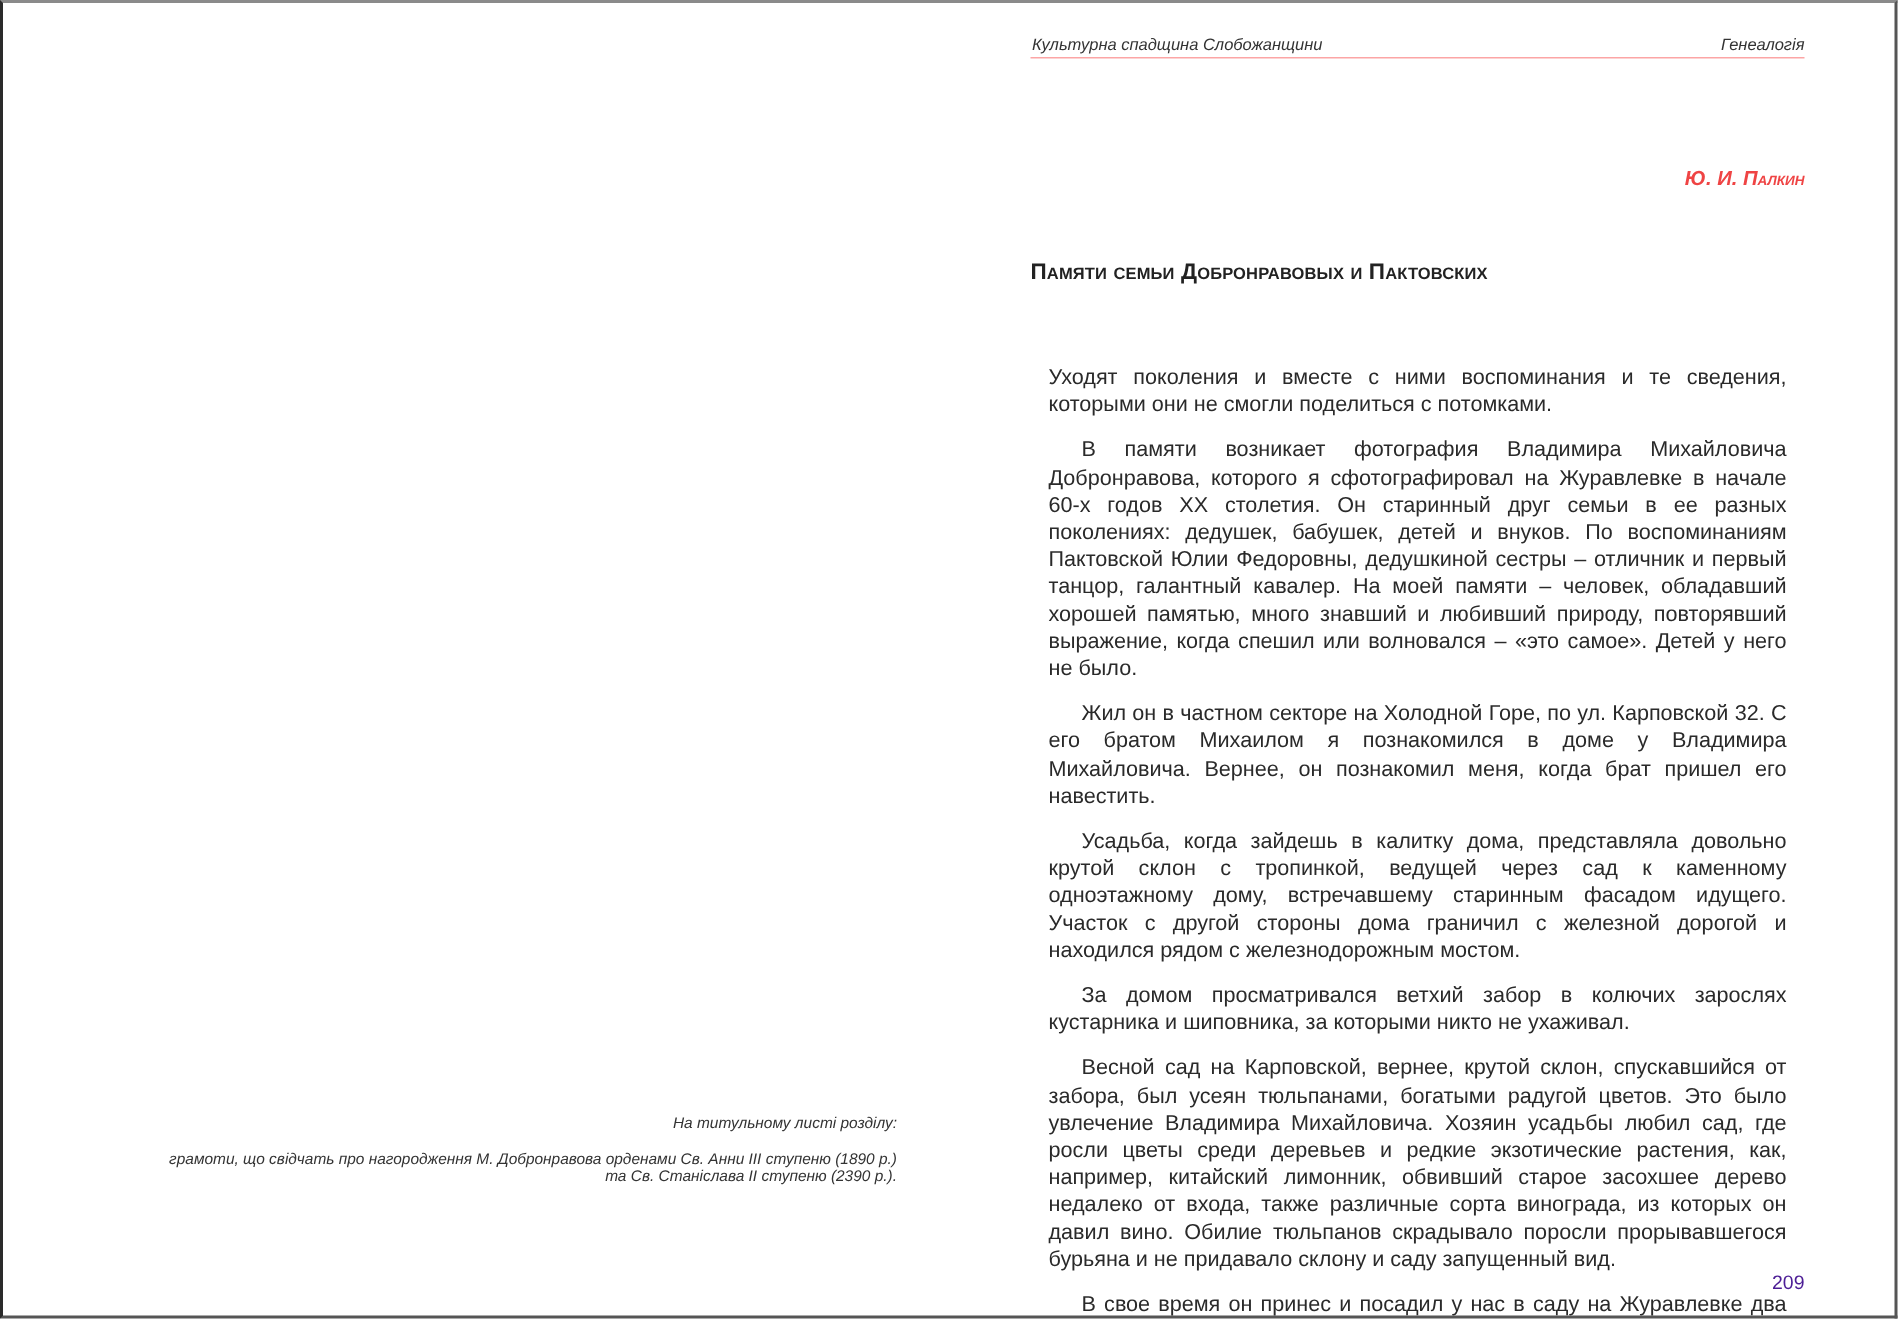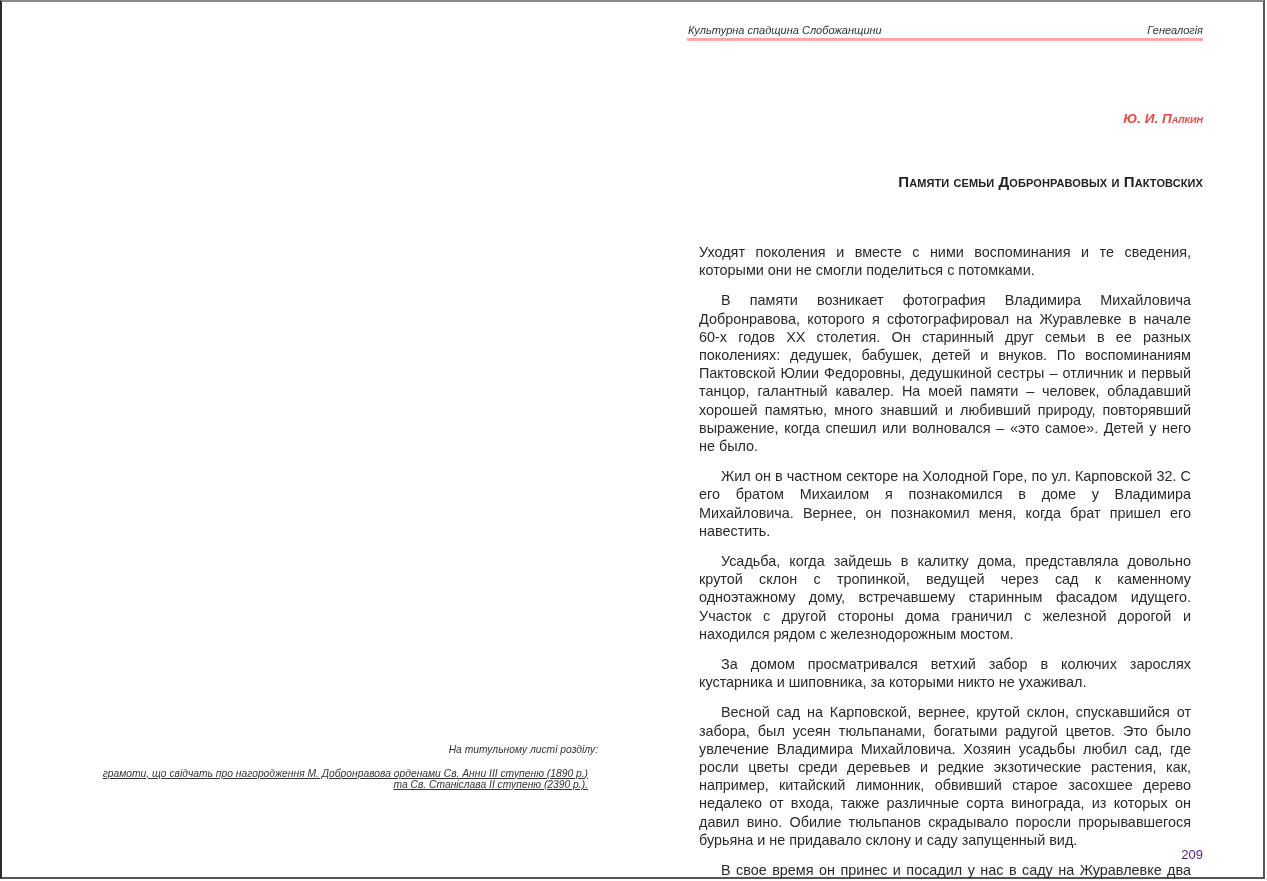--- a/index.html
+++ b/index.html
@@ -1,31 +1,31 @@
 <!DOCTYPE html>
 <html><head>
 <meta charset="utf-8">
 <style>
   html, body { margin: 0; padding: 0; background: #ffffff; }
   body { width: 1267px; height: 881px; position: relative; overflow: hidden; font-family: "Liberation Sans", sans-serif; color: #2a2a2a; }
   .frame { position: absolute; left: 0; top: 0; width: 1265px; height: 879px; border-top: 2px solid #8a8a8a; border-left: 2px solid #2a2a2a; border-right: 2px solid #555; border-bottom: 2px solid #555; box-sizing: border-box; }
   .left-page { position: absolute; left: 0; top: 0; width: 633px; height: 881px; text-align: right; }
   .right-page { position: absolute; left: 633px; top: 0; width: 634px; height: 881px; }
-  .running-header { position: absolute; left: 54px; top: 22px; width: 516px; height: 16px; border-bottom: 3px solid #fca5a5; font-style: italic; font-size: 11px; color: #333; }
+  .running-header { position: absolute; left: 54px; top: 22px; width: 516px; height: 16px; border-bottom: 1px solid #fca5a5; font-style: italic; font-size: 11px; color: #333; }
   .running-header .left { position: absolute; left: 1px; top: 2px; }
   .running-header .right { position: absolute; right: 0; top: 2px; }
   .author { position: absolute; right: 64px; top: 111px; font-weight: bold; font-style: italic; font-size: 13.5px; color: #ef4444; font-variant: small-caps; }
-  .title { position: absolute; left: 54px; width: 516px; top: 173px; text-align: right; font-weight: bold; font-size: 15px; font-variant: small-caps; color: #222; letter-spacing: 0.1px; }
+  .title { position: absolute; left: 54px; width: 516px; top: 173px; text-align: left; font-weight: bold; font-size: 15px; font-variant: small-caps; color: #222; letter-spacing: 0.1px; }
   .body-text { position: absolute; left: 54px; top: 231px; width: 516px; font-size: 14.4px; line-height: 18.2px; text-align: justify; color: #2a2a2a; }
   .body-text p { margin: 12px; text-indent: 22px; }
   .body-text p.first { text-indent: 0; }
   .page-number { position: absolute; right: 64px; top: 847px; font-size: 13px; color: #4c1d95; }
   .footnote { position: absolute; left: 58px; top: 744px; width: 540px; font-style: italic; font-size: 10.3px; color: #333; line-height: 11.5px; }
   .footnote .caption { margin: 0 0 12px 0; }
-  .footnote .desc { margin: 10px; text-decoration: underline; }
+  .footnote .desc { margin: 0; }
 </style>
 </head>
 <body>
 
 <div class="frame"></div>
 
 <div class="left-page">
   <div class="footnote">
     <p class="caption">На титульному листі розділу:</p>
     <p class="desc">

